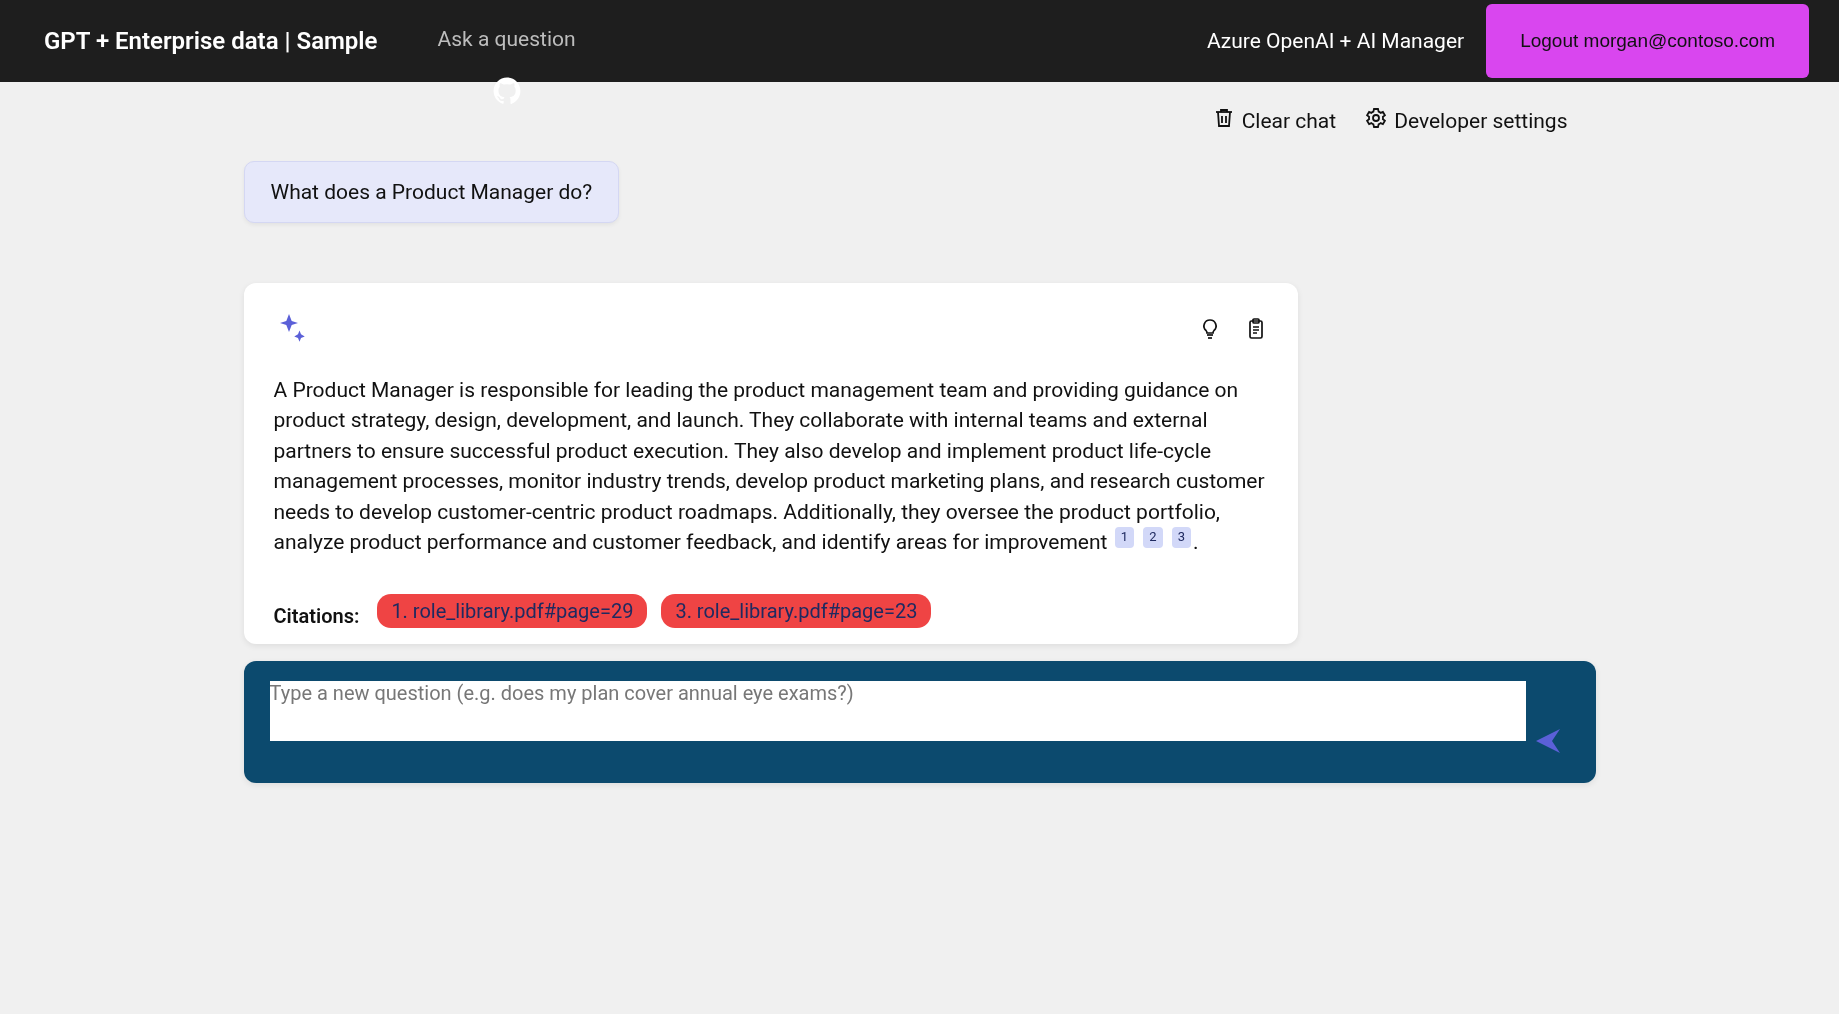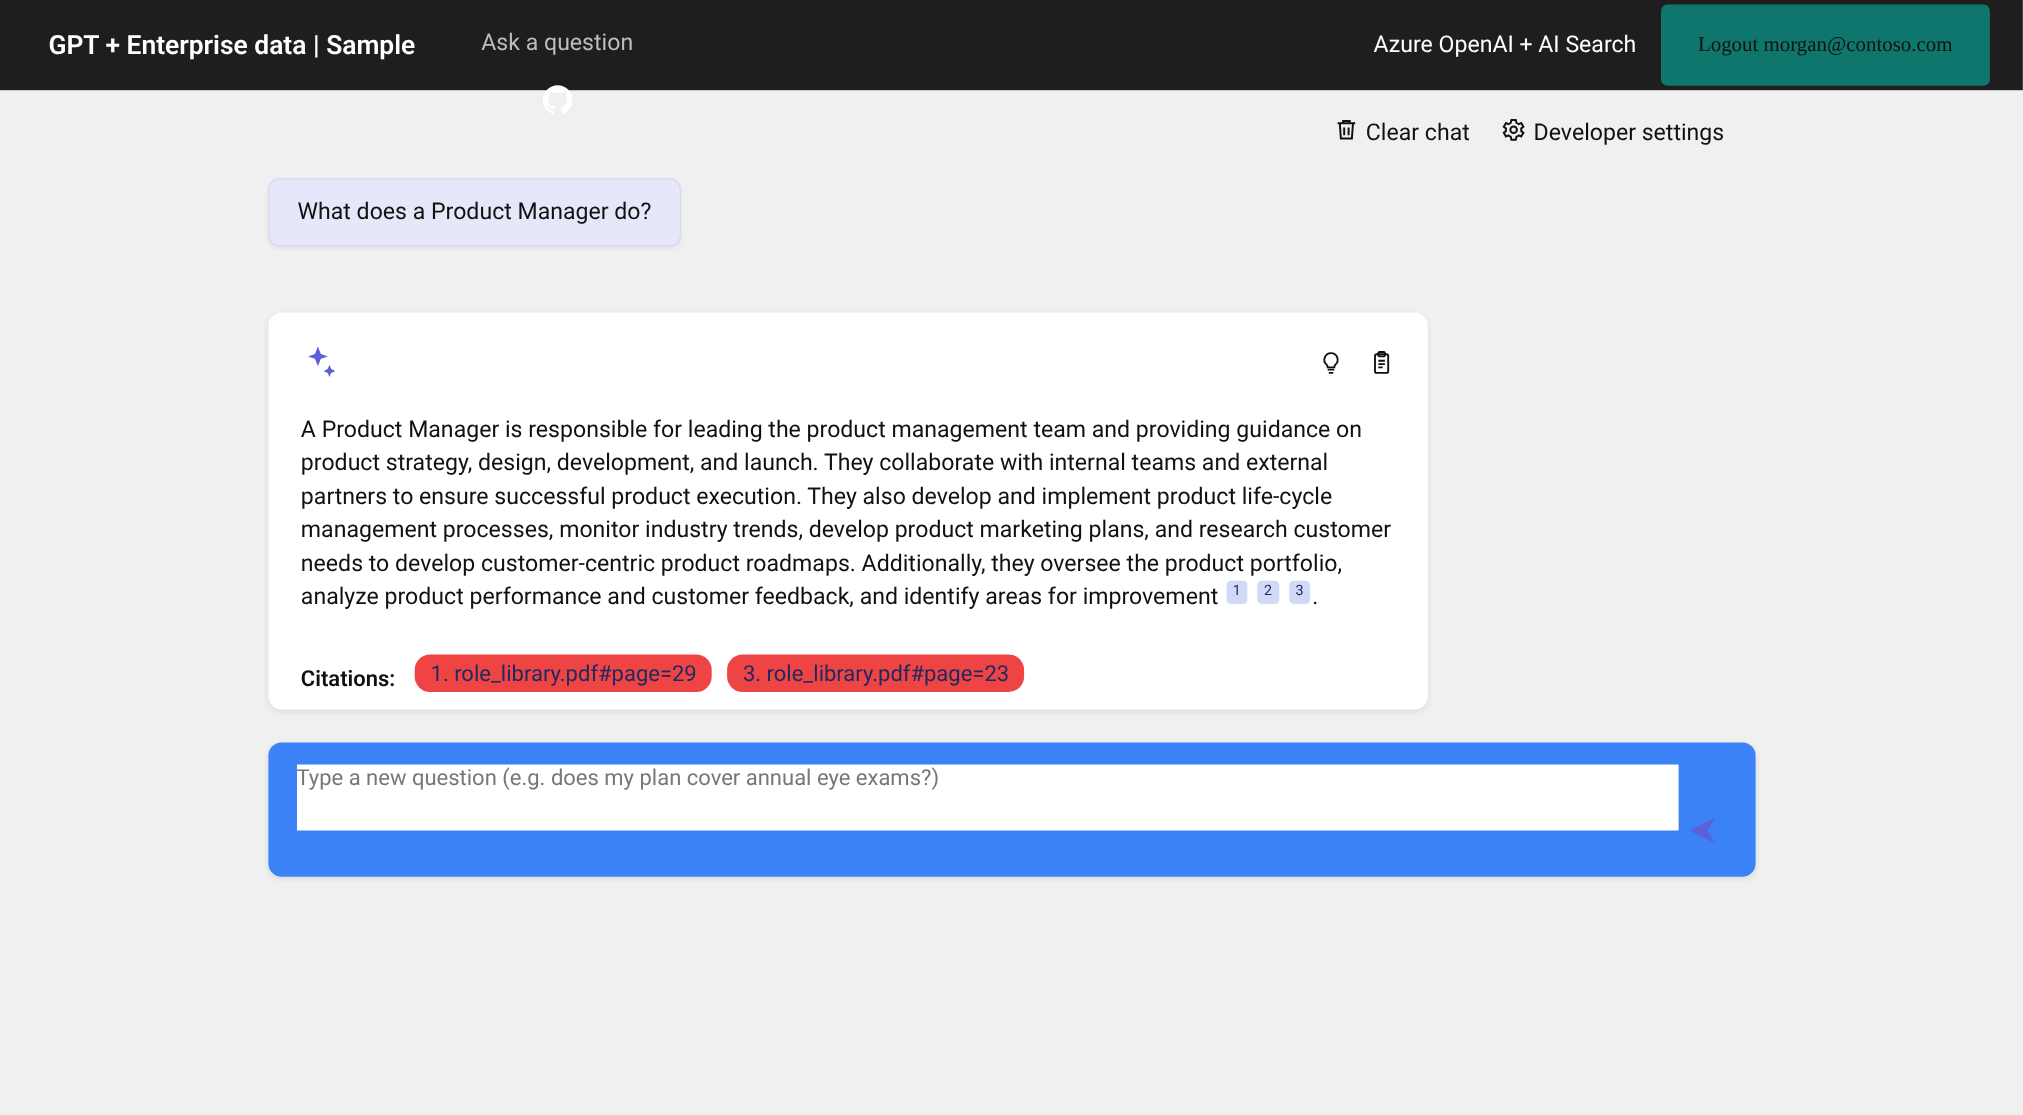--- a/index.html
+++ b/index.html
@@ -39,29 +39,28 @@
   .nav-link.muted { color: #bdbdbd; }
   .gh-icon svg { width: 28px; height: 28px; display: block; }
   .tagline {
     font-size: 21px;
     color: #fff;
     margin-left: auto;
     margin-right: 22px;
     white-space: nowrap;
   }
   .logout-btn {
-    background: #0f766e;
+    background: #d946ef;
     color: #111;
     font-size: 19px;
     border-radius: 6px;
     padding: 26px 34px;
     cursor: pointer;
     white-space: nowrap;
     border: none;
-    font-family: Liberation Serif, serif;
   }
 
   
   .toolbar {
     display: flex;
     justify-content: flex-end;
     align-items: flex-start;
     gap: 28px;
     padding: 24px 28px 16px 28px;
     font-size: 21px;
@@ -148,24 +147,24 @@
   .citation-pill {
     background: #ef4444;
     color: #1f2a60;
     padding: 5px 14px;
     border-radius: 14px;
     cursor: pointer;
   }
 
   
   .input-card {
-    background: #3b82f6;
+    background: #0c4a6e;
     border-radius: 12px;
     box-shadow: 0 2px 6px rgba(0,0,0,0.08);
-    margin-top: 30px;
+    margin-top: 17px;
     padding: 20px 26px 20px 26px;
     display: flex;
     align-items: flex-start;
     min-height: 122px;
     position: relative;
   }
   .input-field {
     flex: 1;
     border: none;
     outline: none;
@@ -191,21 +190,21 @@
   <div class="app-title">GPT + Enterprise data | Sample</div>
   <div class="nav">
     <span class="nav-link">Chat</span>
     <span class="nav-link muted">Ask a question</span>
     <span class="gh-icon">
       <svg viewBox="0 0 24 24" fill="#fff">
           <path d="M12 .5C5.65.5.5 5.65.5 12c0 5.08 3.29 9.39 7.86 10.91.58.1.79-.25.79-.56v-2.01c-3.2.7-3.88-1.37-3.88-1.37-.52-1.33-1.28-1.68-1.28-1.68-1.05-.72.08-.7.08-.7 1.16.08 1.77 1.19 1.77 1.19 1.03 1.77 2.71 1.26 3.37.96.1-.75.4-1.26.73-1.55-2.56-.29-5.25-1.28-5.25-5.7 0-1.26.45-2.29 1.19-3.1-.12-.29-.52-1.47.11-3.06 0 0 .97-.31 3.18 1.18a11 11 0 0 1 5.8 0c2.21-1.49 3.18-1.18 3.18-1.18.63 1.59.23 2.77.11 3.06.74.81 1.19 1.84 1.19 3.1 0 4.43-2.7 5.4-5.27 5.69.41.36.78 1.06.78 2.14v3.17c0 .31.21.67.8.56C20.22 21.38 23.5 17.08 23.5 12 23.5 5.65 18.35.5 12 .5z"></path>
         </svg>
     </span>
   </div>
-  <div class="tagline">Azure OpenAI + AI Search</div>
+  <div class="tagline">Azure OpenAI + AI Manager</div>
   <button class="logout-btn">Logout morgan@contoso.com</button>
 </div>
 
 <div class="chat-area">
 
   <div class="toolbar">
     <div class="tool-btn">
       <span>
         <svg viewBox="0 0 24 24" fill="none" stroke="#111" stroke-width="1.8">
             <path d="M4 6h16"></path>

